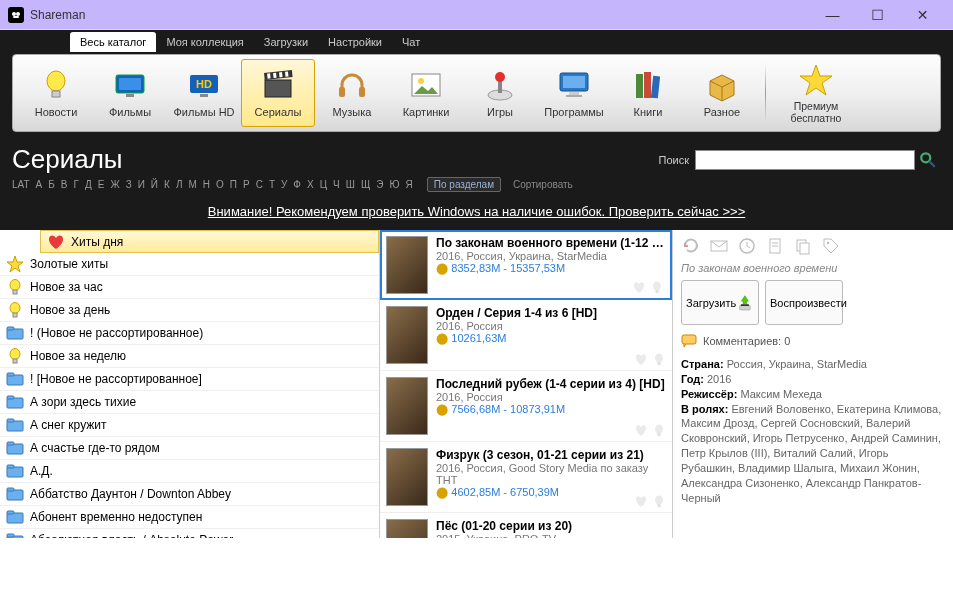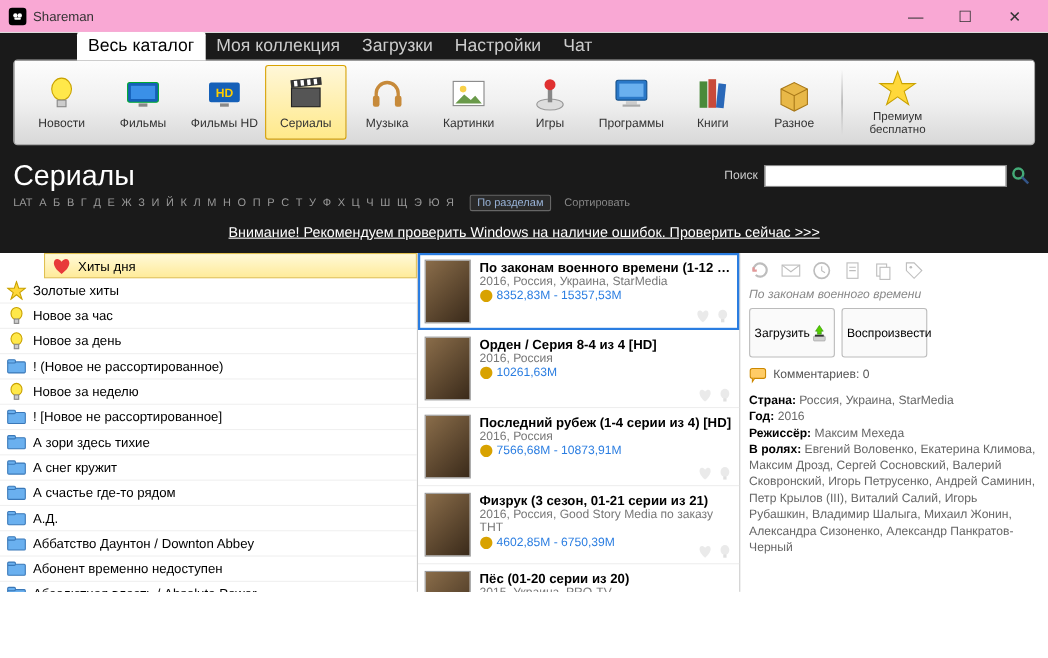--- a/index.html
+++ b/index.html
@@ -1,28 +1,28 @@
 <!DOCTYPE html>
 <html><head>
 <meta charset="utf-8">
 <style>
 * { box-sizing: border-box; margin: 0; padding: 0; font-family: Tahoma, Arial, sans-serif; }
 body { width: 953px; height: 598px; overflow: hidden; background: #fff; }
 
-.titlebar { height: 30px; background: #f9a8d4; display: flex; align-items: center; padding: 0 8px; border-bottom: 1px solid #ddd; }
+.titlebar { height: 30px; background: #c4b5fd; display: flex; align-items: center; padding: 0 8px; border-bottom: 1px solid #ddd; }
 .titlebar .app-icon { width: 16px; height: 16px; background: #000; border-radius: 3px; margin-right: 6px; display:flex;align-items:center;justify-content:center; }
 .titlebar .app-icon svg{width:10px;height:10px;}
 .titlebar .title { font-size: 12px; color: #333; flex: 1; }
 .titlebar .winbtns { display: flex; gap: 0; }
 .titlebar .winbtn { width: 45px; height: 28px; display:flex;align-items:center;justify-content:center; font-size:14px; color:#333;}
 
 .blackbar { background: #1a1a1a; }
 
 .menubar { height: 24px; display: flex; align-items: center; padding-left: 70px; gap: 0; }
-.menubar .mitem { color: #ccc; font-size: 16px; padding: 4px 10px; cursor:pointer; }
+.menubar .mitem { color: #ccc; font-size: 11px; padding: 4px 10px; cursor:pointer; }
 .menubar .mitem.active { background: #fff; color: #000; border-radius: 3px 3px 0 0; }
 
 .toolbar { background: linear-gradient(#fdfdfd 0%, #f0f0f0 50%, #d8d8d8 100%); height: 78px; margin: 0 12px 8px 12px; border-radius: 4px; display: flex; align-items: center; padding: 4px 6px; border: 1px solid #aaa; }
 .toolbtn { display:flex; flex-direction:column; align-items:center; justify-content:center; width:74px; height:68px; font-size:11px; color:#333; border:1px solid transparent; border-radius:3px; cursor:pointer; text-align:center; line-height:1.1; }
 .toolbtn.sel { background: linear-gradient(#fff7d8,#ffe98a); border:1px solid #d8a200; }
 .toolbtn .ticon { width:36px; height:36px; margin-bottom:3px; display:flex; align-items:flex-start; justify-content:center; }
 .toolbar .divider { width:1px; height:60px; background: linear-gradient(transparent, #999, transparent); margin: 0 6px; }
 .toolbtn.premium { width:88px; font-size:10.5px; }
 
 .section-head { display:flex; align-items:center; padding: 4px 16px 2px 12px; }
@@ -413,21 +413,21 @@
             </svg></span>
           <span><svg viewBox="0 0 14 14">
               <ellipse cx="7" cy="6" rx="4" ry="4.5" fill="#bbb"></ellipse>
               <rect x="5.5" y="10" width="3" height="3" fill="#999"></rect>
             </svg></span>
         </div>
       </div>
       <div class="card">
         <div class="thumb"></div>
         <div class="cbody">
-          <div class="ctitle">Орден / Серия 8-4 из 4 [HD]</div>
+          <div class="ctitle">Орден / Серия 1-4 из 6 [HD]</div>
           <div class="cmeta">2016, Россия</div>
           <div class="csize"><span class="coins">⬤</span> 10261,63M</div>
         </div>
         <div class="cicons">
           <span><svg viewBox="0 0 14 14">
               <path d="M7 13 C-2 6 3 -1 7 4 C11 -1 16 6 7 13 Z" fill="#bbb"></path>
             </svg></span>
           <span><svg viewBox="0 0 14 14">
               <ellipse cx="7" cy="6" rx="4" ry="4.5" fill="#bbb"></ellipse>
               <rect x="5.5" y="10" width="3" height="3" fill="#999"></rect>

